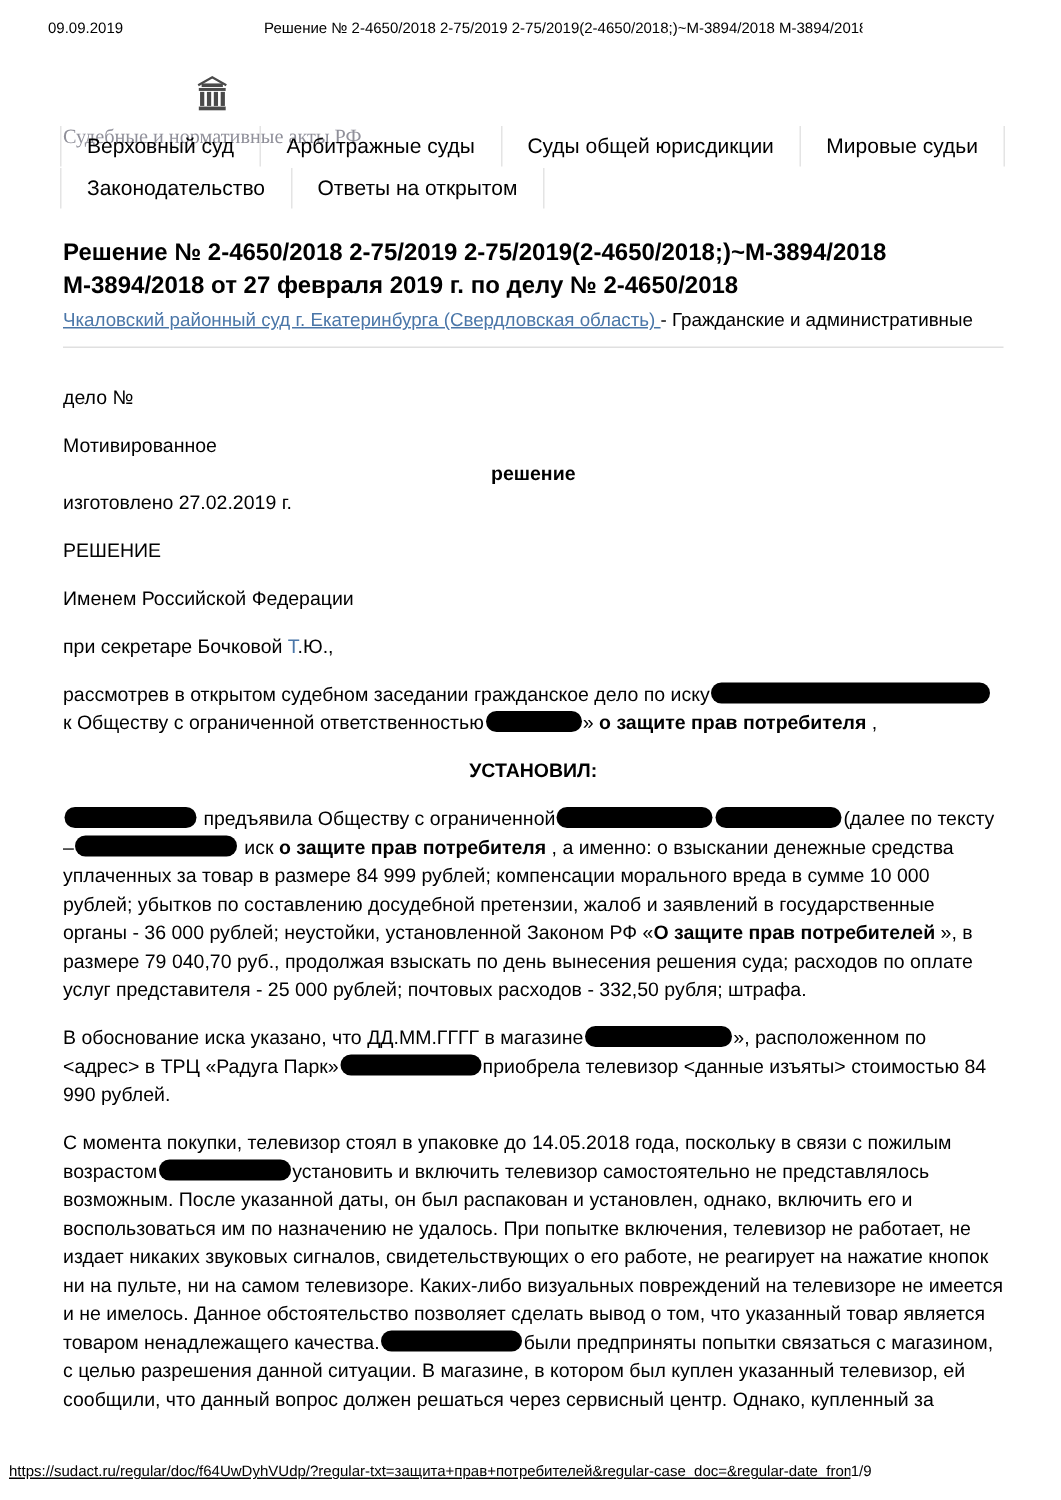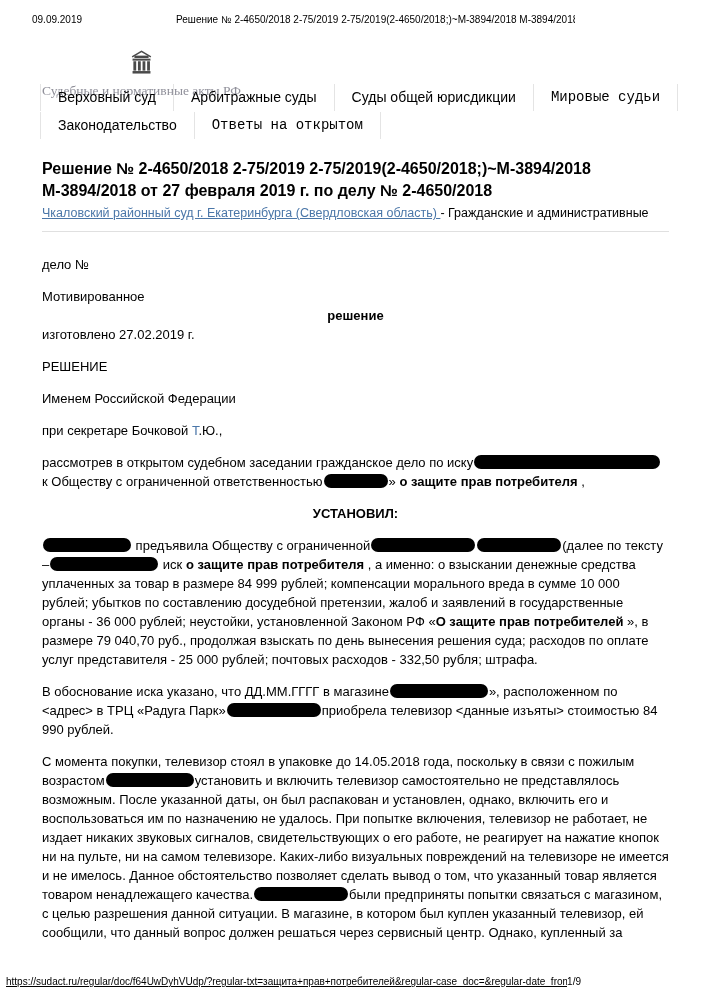--- a/index.html
+++ b/index.html
@@ -38,21 +38,21 @@
 
   
   .nav { position: absolute; top: 84px; left: 40px; right: 30px; }
   .nav-row { display: flex; margin-bottom: 1px; }
   .nav-item {
     font-size: 14px; color: #000000;
     padding: 5px 17px; line-height: 17px;
     border-left: 1px solid #e4e4e4;
     cursor: pointer; white-space: nowrap;
   }
-  .nav-row .nav-item:last-child { border-right: 1px solid #e4e4e4; font-family: Liberation Mono, monospace; }
+  .nav-row .nav-item:last-child { border-right: 1px solid #e4e4e4; }
 
   
   .content { position: absolute; top: 158px; left: 42px; width: 627px; }
   h1 {
     font-size: 16px; font-weight: bold; line-height: 22px;
     color: #000; margin-bottom: 3px;
   }
   .court-line { font-size: 12.5px; line-height: 16px; }
   .court-link { color: var(--link-blue, #4a76a8); text-decoration: underline; cursor: pointer; }
   hr.rule { border: none; border-top: 1px solid #e0e0e0; margin-top: 10px; }

